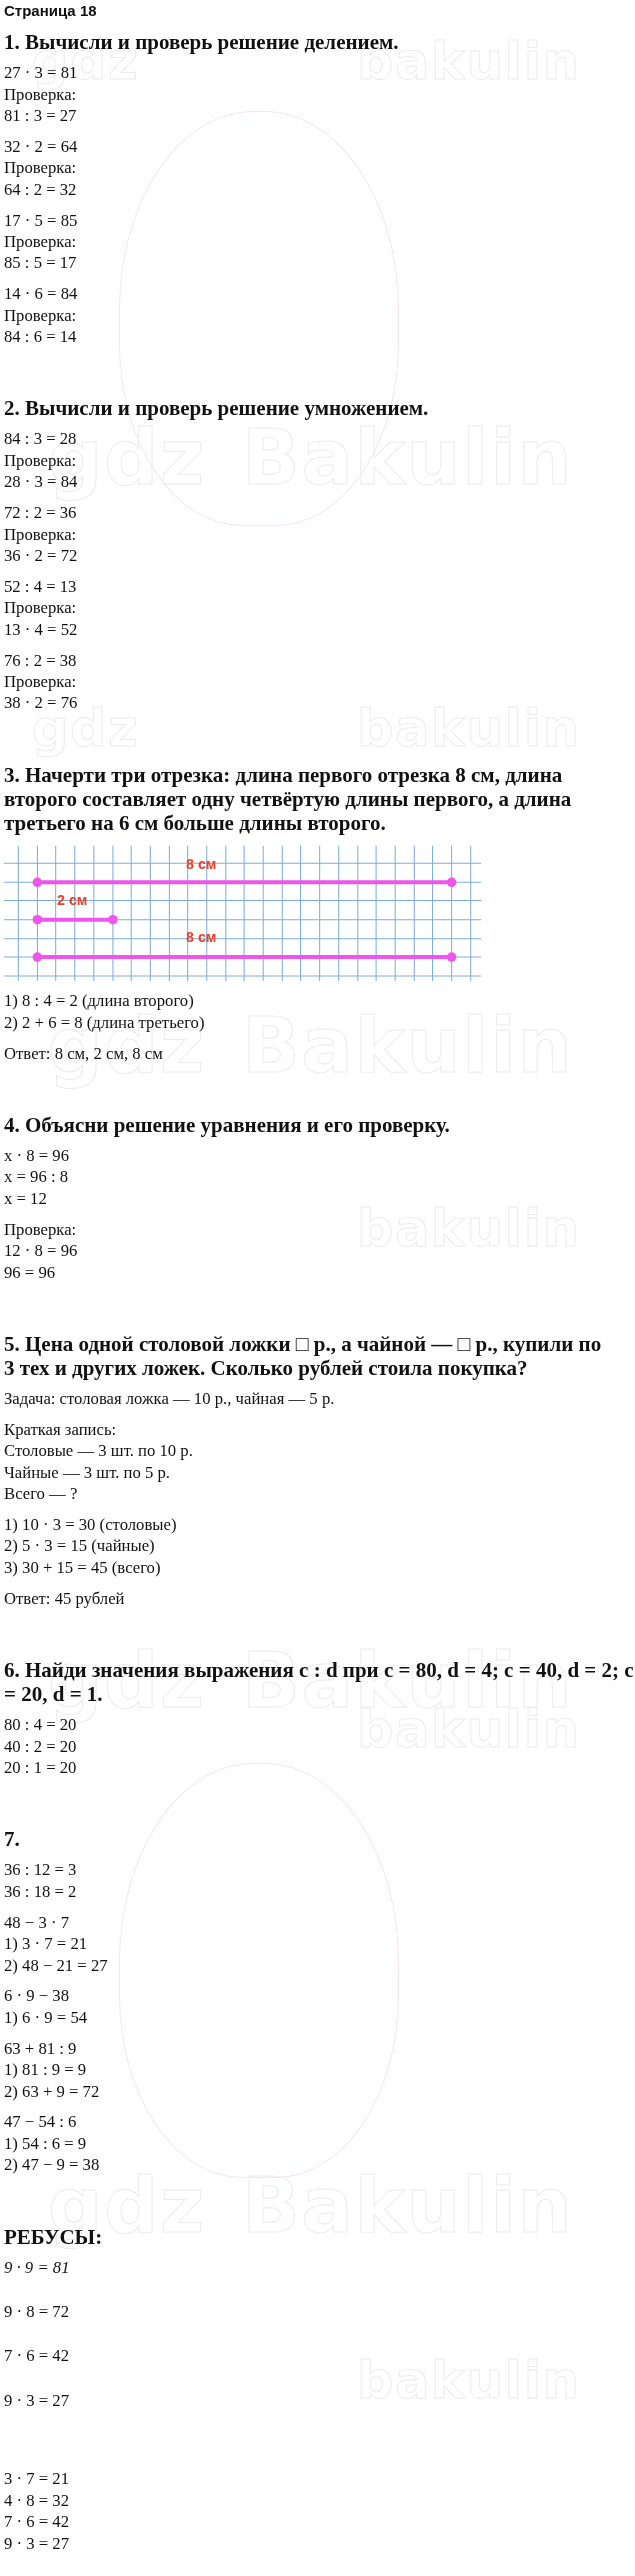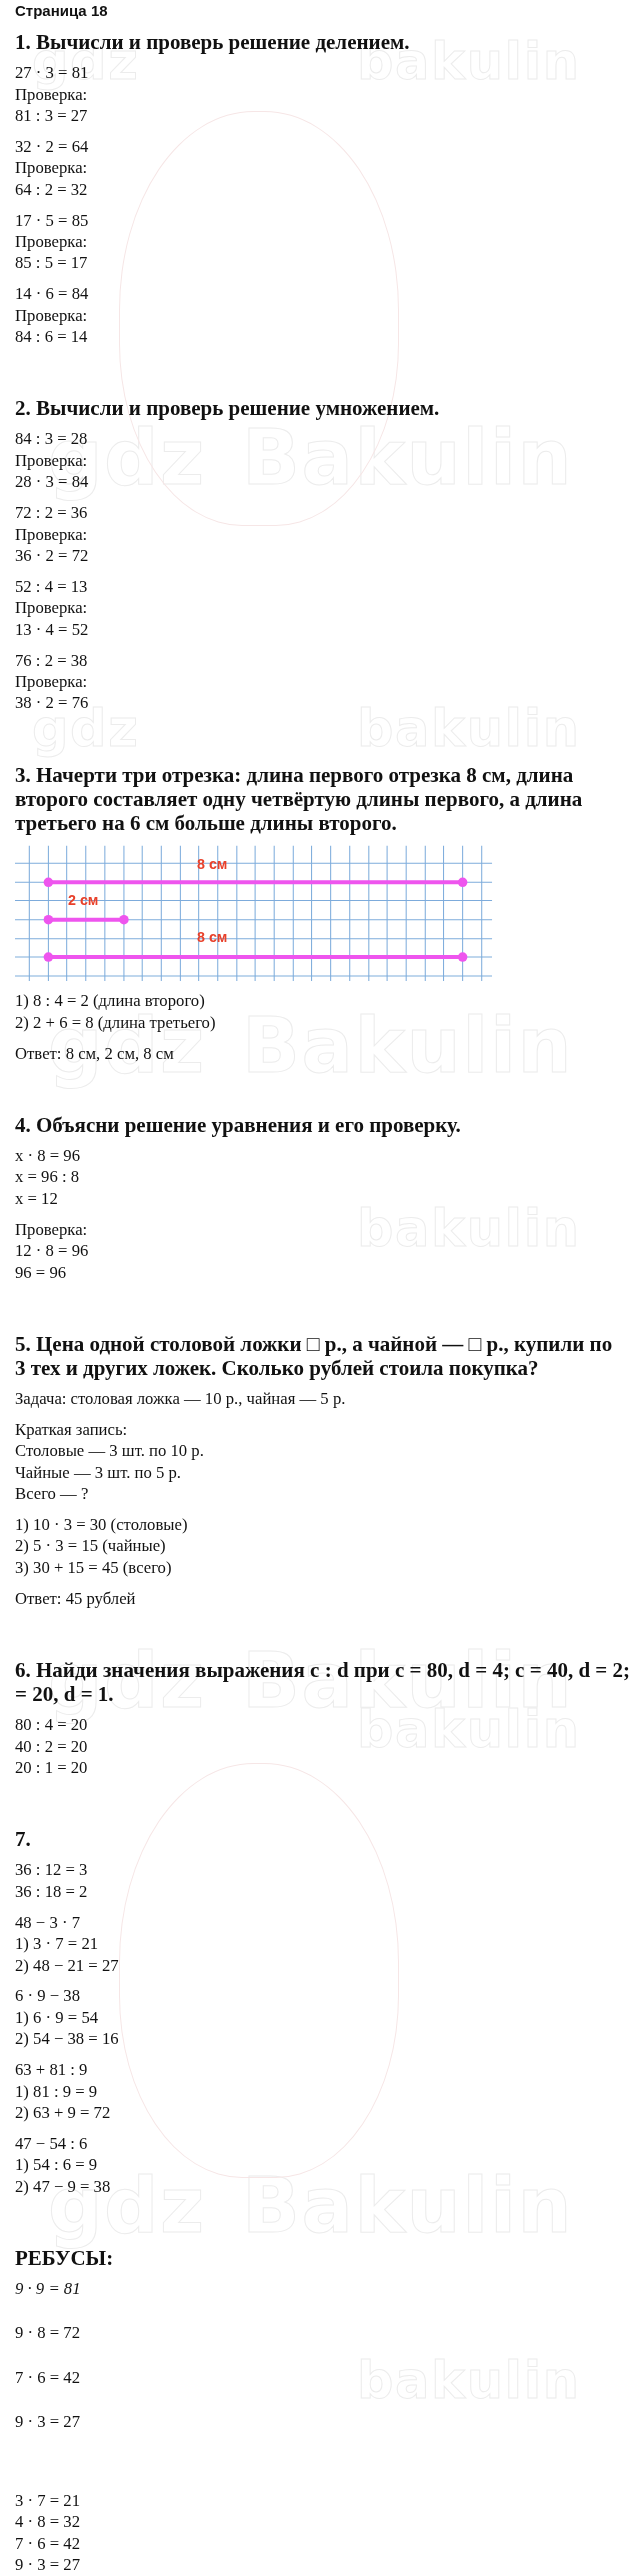--- a/index.html
+++ b/index.html
@@ -3,21 +3,21 @@
 <meta charset="utf-8">
 <style>
   html, body { margin: 0; padding: 0; background: #ffffff; }
   body { width: 635px; height: 2576px; position: relative; overflow: hidden; color: #111111; }
   .watermarks { position: absolute; inset: 0; pointer-events: none; z-index: 0; }
   .wm { position: absolute; font-family: "DejaVu Sans", sans-serif; font-weight: bold; color: transparent;
         -webkit-text-stroke: 1px #ececec; letter-spacing: 1.6px; white-space: nowrap; }
   .wm.big { font-size: 76px; }
   .wm.small { font-size: 51px; }
   .wm.face { border: 1.2px solid #f6e6e6; border-radius: 48% 48% 44% 44%; width: 278px; height: 413px; color: transparent; }
-  .content { position: relative; z-index: 1; padding: 0 0 0 15px; }
+  .content { position: relative; z-index: 1; padding: 0 0 0 4px; }
   .page-title { font-family: "Liberation Sans", sans-serif; font-weight: bold; font-size: 15px; line-height: 17.5px; margin: 1.6px 0 0 0; }
   .task-heading { font-family: "Liberation Serif", serif; font-weight: bold; font-size: 21px; line-height: 24px; margin: 0; }
   .line { font-family: "Liberation Serif", serif; font-size: 16.7px; line-height: 21.4px; white-space: nowrap; }
   .group { margin-top: 9.5px; }
   .group:first-of-type { margin-top: 0; }
   .section { margin-top: 0; }
   .lines { margin-top: 8px; }
   .grid-figure { position: relative; width: 485px; height: 137px; margin-top: 9.5px; text-align: right; }
   .grid-figure svg { display: block; }
 </style>
@@ -231,21 +231,20 @@
         <div class="line">36 : 18 = 2</div>
       </div>
       <div class="group">
         <div class="line">48 − 3 · 7</div>
         <div class="line">1) 3 · 7 = 21</div>
         <div class="line">2) 48 − 21 = 27</div>
       </div>
       <div class="group">
         <div class="line">6 · 9 − 38</div>
         <div class="line">1) 6 · 9 = 54</div>
-        <div class="line">2) 54 − 38 = 16</div>
       </div>
       <div class="group">
         <div class="line">63 + 81 : 9</div>
         <div class="line">1) 81 : 9 = 9</div>
         <div class="line">2) 63 + 9 = 72</div>
       </div>
       <div class="group">
         <div class="line">47 − 54 : 6</div>
         <div class="line">1) 54 : 6 = 9</div>
         <div class="line">2) 47 − 9 = 38</div>

